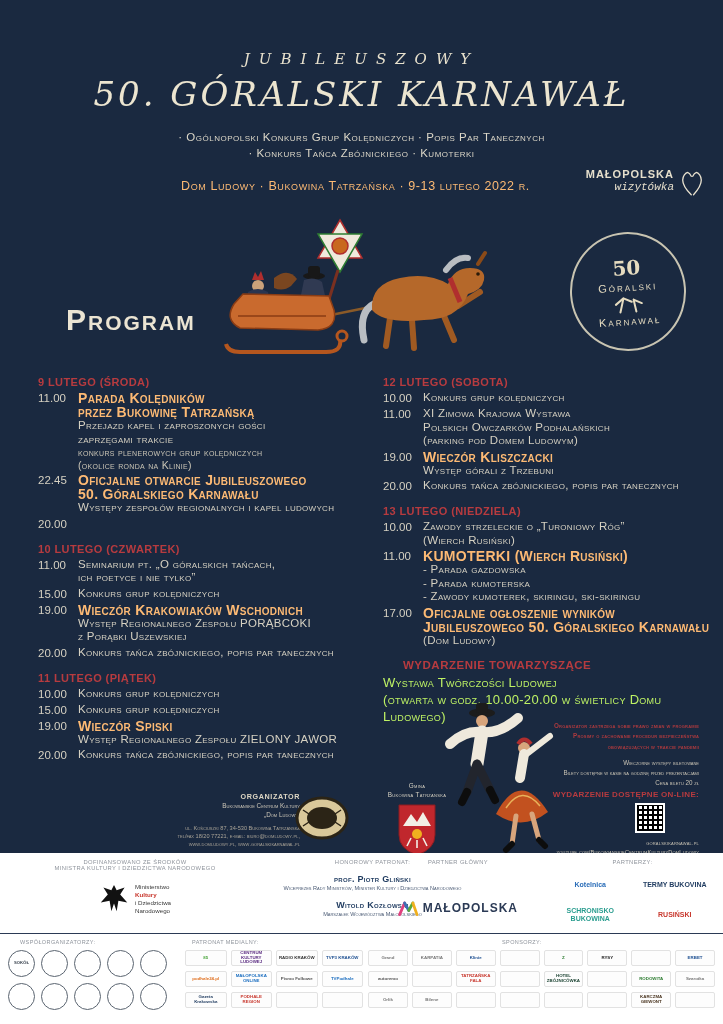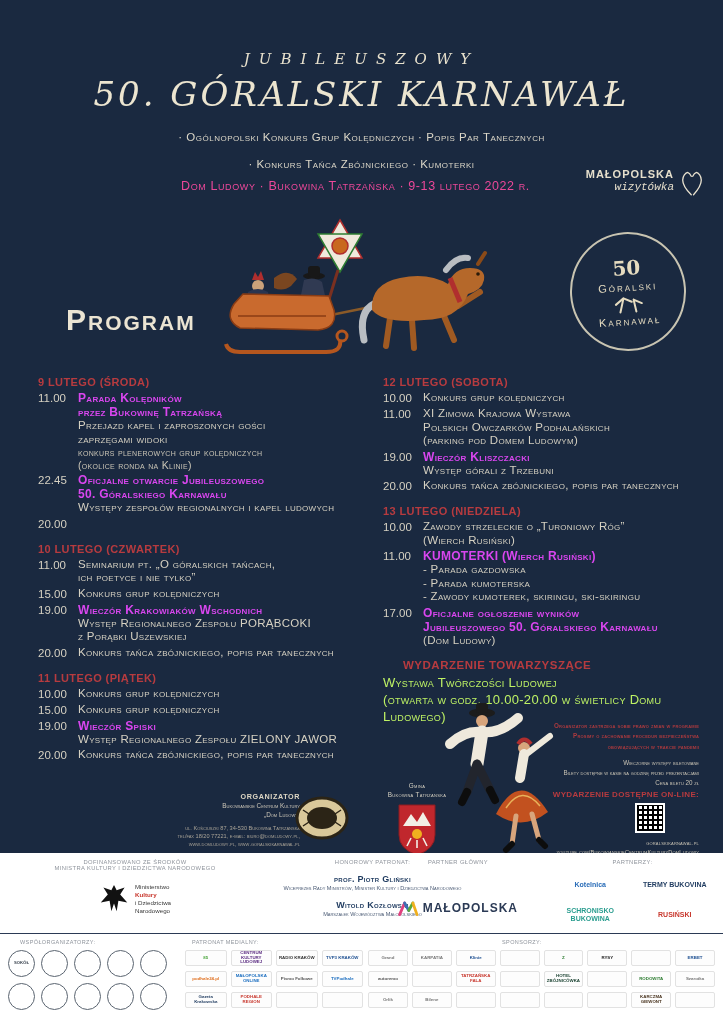--- a/index.html
+++ b/index.html
@@ -8,44 +8,44 @@
   .sc{font-variant:small-caps;}
   
   .pretitle{position:absolute;top:50px;left:0;right:0;text-align:center;
             font-family:"DejaVu Serif",serif;font-style:italic;font-size:15px;
             letter-spacing:9px;color:#e8e1cd;}
   .title{position:absolute;top:74px;left:0;right:0;text-align:center;
          font-family:"DejaVu Serif",serif;font-style:italic;font-size:34px;
          letter-spacing:3px;color:#ece5d0;}
   .sub1,.sub2{position:absolute;left:0;right:0;text-align:center;font-size:11.5px;
               letter-spacing:.5px;color:#dcd7c8;}
-  .sub1{top:131px}.sub2{top:158px}
+  .sub1{top:131px}.sub2{top:147px}
   .venue{position:absolute;top:179px;left:0;right:12px;text-align:center;font-size:12.5px;
-         letter-spacing:.6px;color:#ec4899;}
+         letter-spacing:.6px;color:#fdba74;}
   
   .mp-badge{position:absolute;top:168px;right:18px;display:flex;align-items:flex-start;gap:5px;}
   .mp-badge .txt{text-align:right;}
   .mp-badge .l1{font-size:11px;font-weight:bold;letter-spacing:1px;color:#e6dfcc;}
   .mp-badge .l2{font-family:Liberation Mono, monospace;font-style:italic;font-size:11px;color:#e6dfcc;margin-top:1px;}
   
   .jub{position:absolute;left:570px;top:232px;width:112px;height:115px;border:2px solid rgba(232,223,198,.85);
        border-radius:50%;text-align:center;color:#e6dcc0;transform:rotate(-4deg);
        display:flex;flex-direction:column;justify-content:center;gap:1px;}
   .jub .n{font-size:20px;font-weight:bold;font-family:"DejaVu Serif",serif;}
   .jub .w{font-size:11px;letter-spacing:2px;font-variant:small-caps;}
   
   .prog-h{position:absolute;left:66px;top:303px;font-size:30px;font-weight:600;
           letter-spacing:2px;color:#ebe4d2;font-variant:small-caps;}
   .cols{position:absolute;left:38px;top:376px;display:flex;gap:15px;}
   .col{width:330px;}
   .day{margin-bottom:12px;}
   .day-h{color:#b73b3f;font-size:11px;font-weight:bold;letter-spacing:.4px;margin-bottom:3px;}
   .ev{display:grid;grid-template-columns:40px 1fr;margin-bottom:2px;}
   .ev-t{font-size:11.5px;line-height:14px;color:#d6d1c2;}
-  .ln-b{font-size:12px;line-height:14px;font-weight:bold;color:#d946ef;font-variant:small-caps;letter-spacing:.3px;}
+  .ln-b{font-size:14px;line-height:14px;font-weight:bold;color:#fdba74;font-variant:small-caps;letter-spacing:.3px;}
   .ln-n{font-size:11.5px;line-height:13.5px;color:#d6d1c2;font-variant:small-caps;letter-spacing:.3px;}
   .ln-sm{font-size:10.5px;line-height:12.5px;color:#c9c4b5;font-variant:small-caps;letter-spacing:.3px;}
   .side{margin-top:6px;}
   .side-h{color:#b73b3f;font-size:11.5px;font-weight:bold;letter-spacing:.5px;margin-bottom:3px;margin-left:20px;}
   .side-l{font-size:13px;line-height:17px;color:#bef264;font-variant:small-caps;letter-spacing:.3px;}
   
   .notice{position:absolute;top:721px;right:24px;width:290px;text-align:right;color:#ad3a3e;
           font-size:6.3px;line-height:1.65;font-weight:bold;font-variant:small-caps;letter-spacing:.2px;}
   .tickets{position:absolute;top:758px;right:24px;width:290px;text-align:right;color:#c9c3b4;
            font-size:6.3px;line-height:1.6;font-variant:small-caps;}
@@ -169,21 +169,21 @@
   <div class="cols">
     <div class="col" id="col-0">
         <div class="day">
           <div class="day-h">9 LUTEGO (ŚRODA)</div>
           <div class="ev">
             <div class="ev-t">11.00</div>
             <div class="ev-b">
               <div class="ln-b">Parada Kolędników</div>
               <div class="ln-b">przez Bukowinę Tatrzańską</div>
               <div class="ln-n">Przejazd kapel i zaproszonych gości</div>
-              <div class="ln-n">zaprzęgami widoki</div>
+              <div class="ln-n">zaprzęgami trakcie</div>
               <div class="ln-sm">konkurs plenerowych grup kolędniczych</div>
               <div class="ln-sm">(okolice ronda na Klinie)</div>
             </div>
           </div>
           <div class="ev">
             <div class="ev-t">22.45</div>
             <div class="ev-b">
               <div class="ln-b">Oficjalne otwarcie Jubileuszowego</div>
               <div class="ln-b">50. Góralskiego Karnawału</div>
               <div class="ln-n">Występy zespołów regionalnych i kapel ludowych</div>

